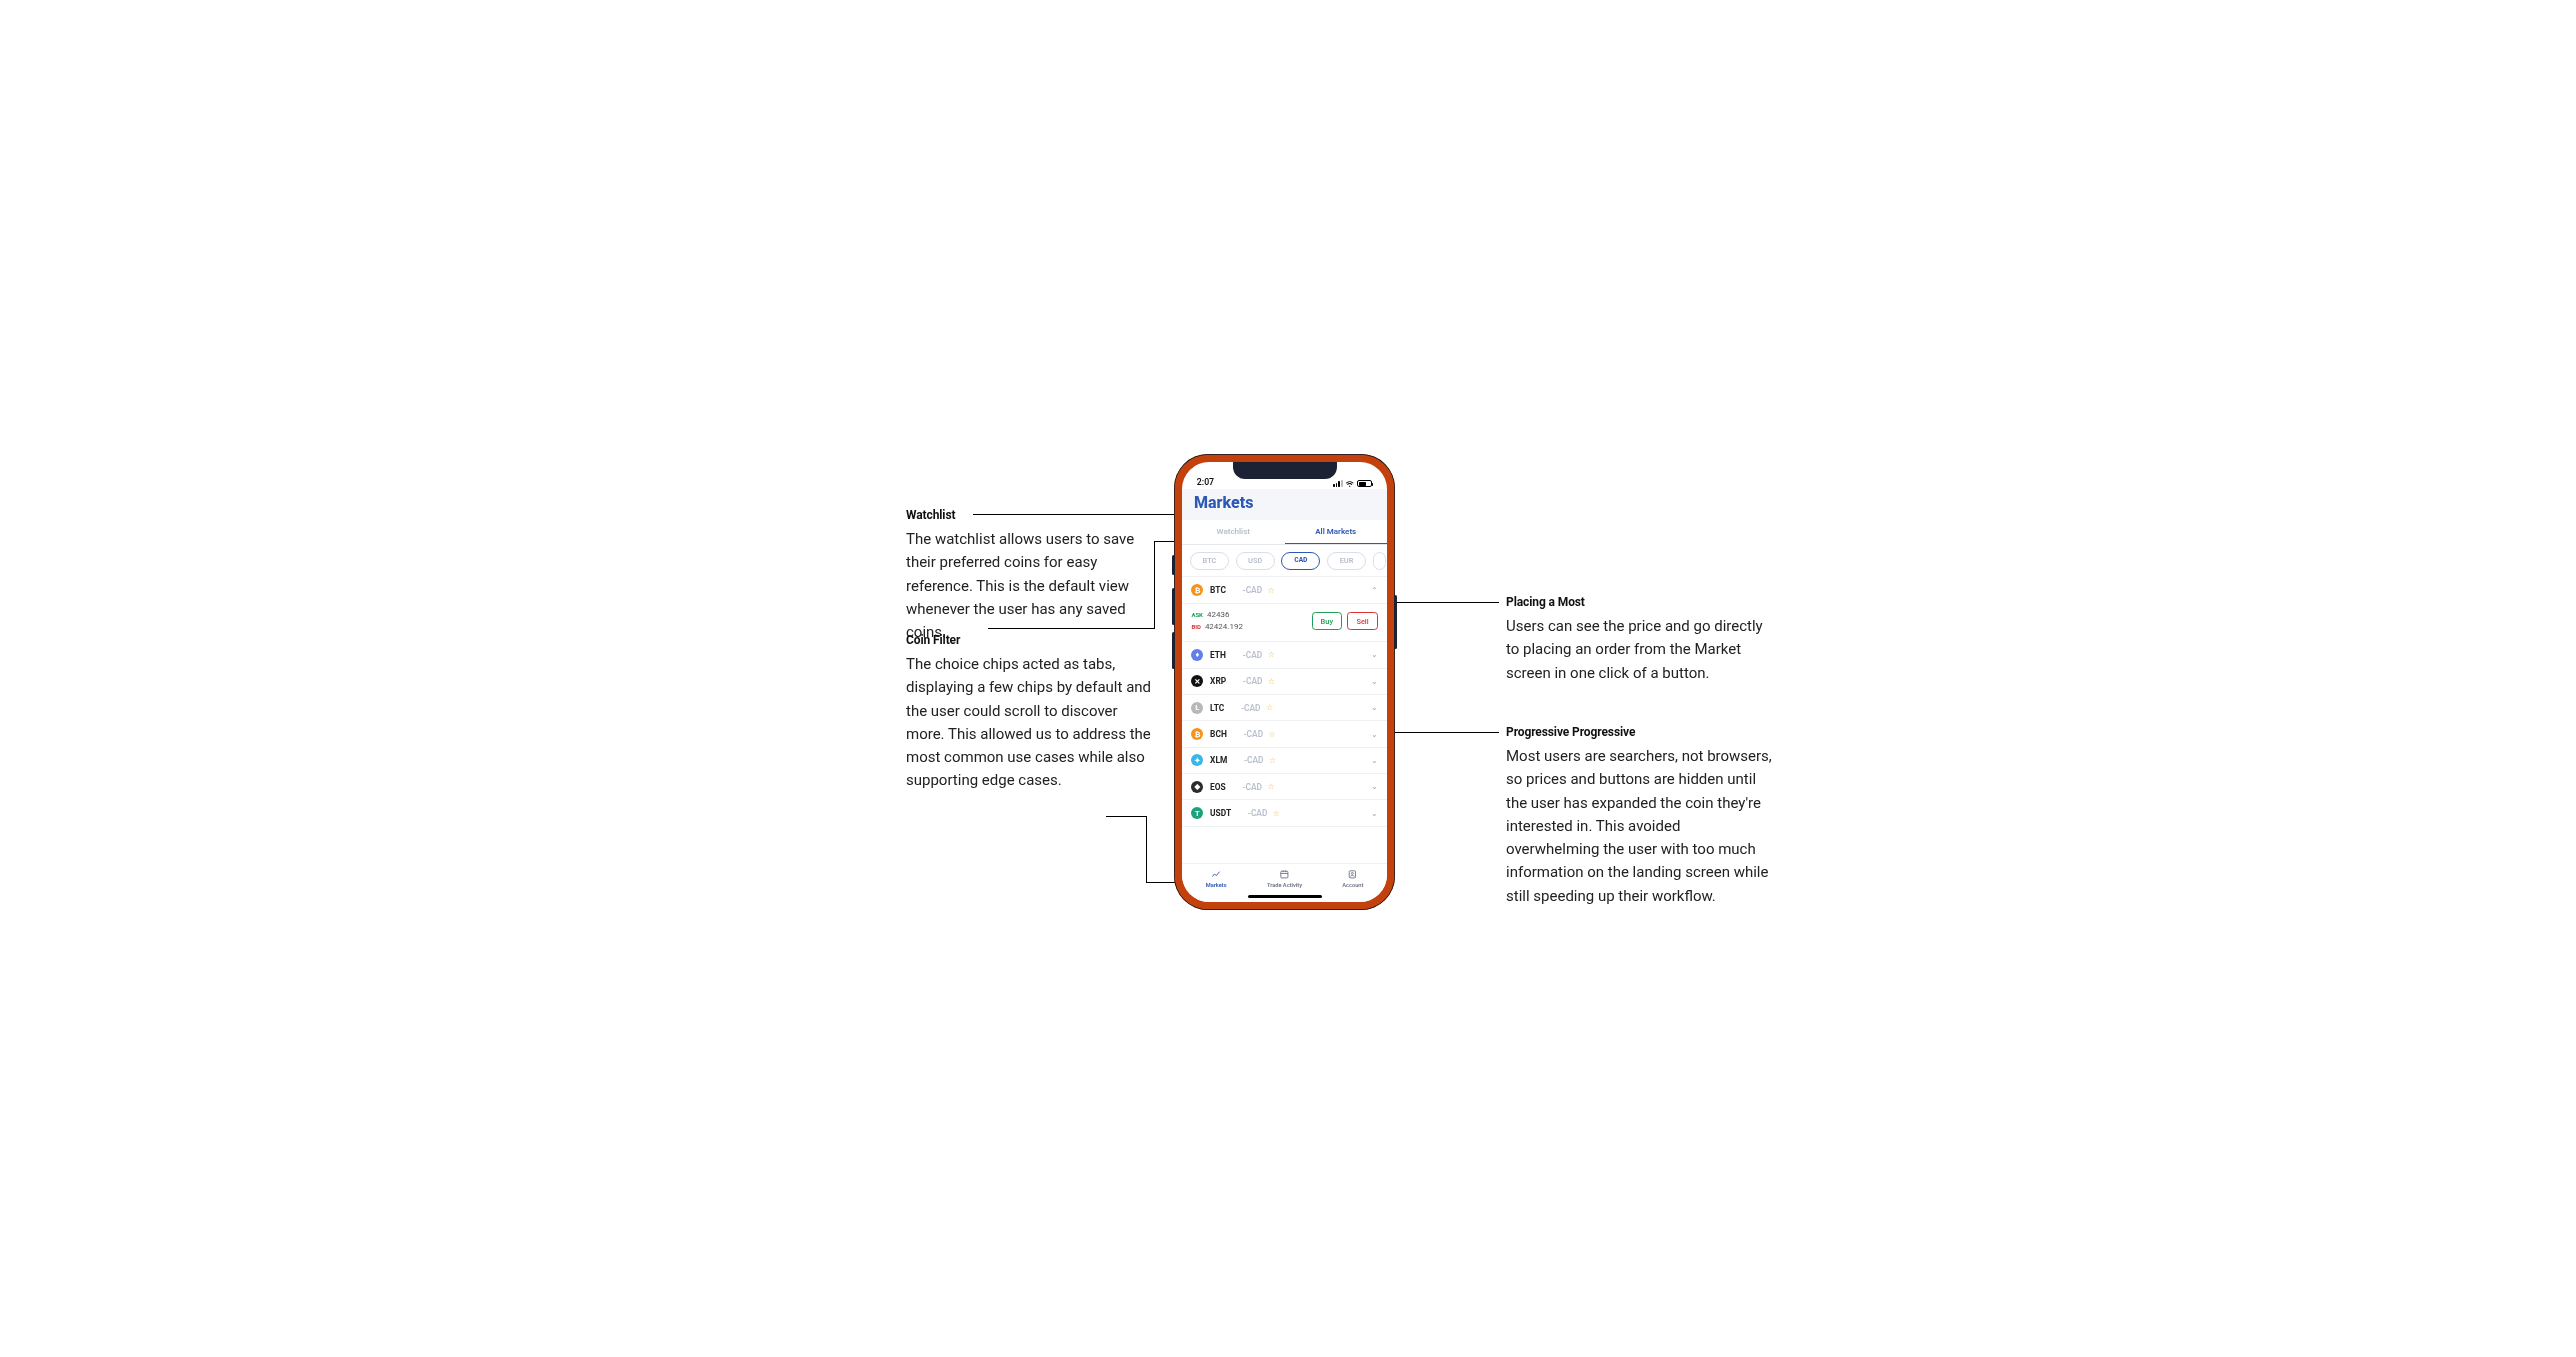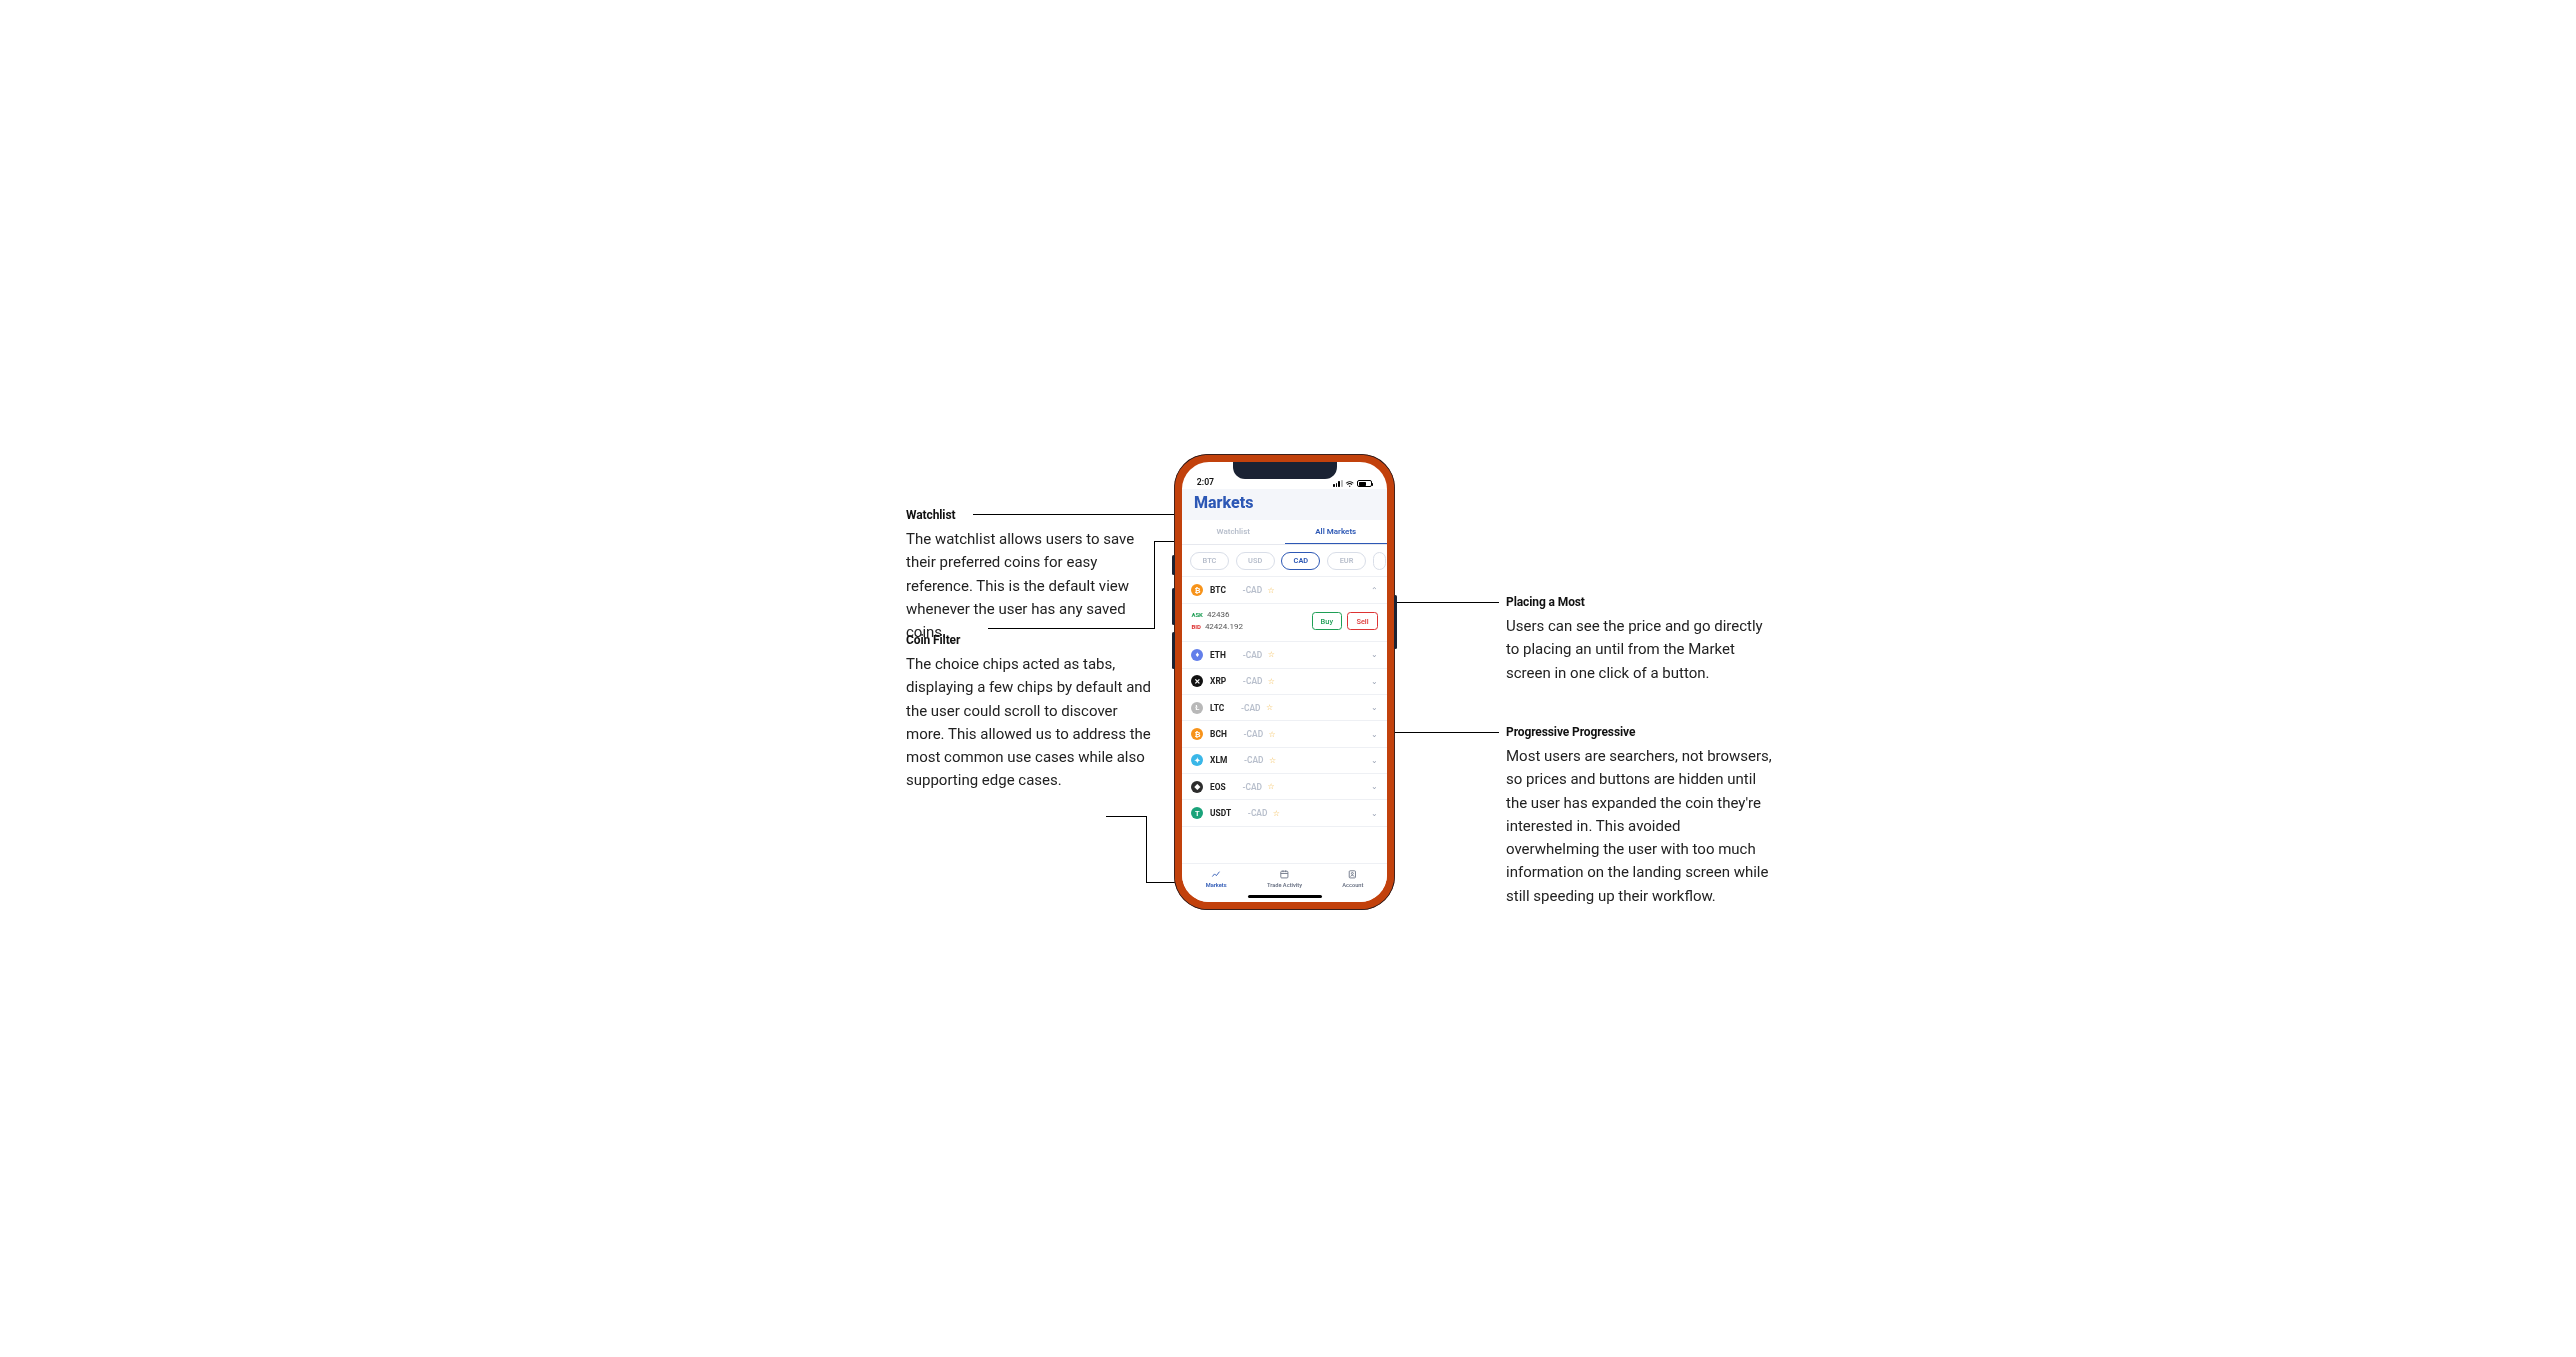--- a/index.html
+++ b/index.html
@@ -127,21 +127,21 @@
     overflow:hidden;
   }
   .chip{
     flex:0 0 auto;
     min-width:39px; text-align:center;
     padding:3.4px 9.4px; border-radius:10.7px;
     border:0.7px solid #d9dee8; color:#b8bfcc;
     font-size:7.4px; font-weight:600;
     background:#fff;
   }
-  .chip.active{ border-color:#2d58b5; color:#2d58b5; }
+  .chip.active{ border-color:#2d58b5; color:#2d58b5;font-family:Liberation Mono, monospace; }
   .chip.partial{ min-width:13.4px; padding:3.4px 0 3.4px 6.7px; }
 
   
   .rows{ }
   .row{
     display:flex; align-items:center;
     padding:6.7px 9.4px;
     border-bottom:0.7px solid #eef0f4;
     font-size:8.4px;
   }
@@ -209,21 +209,21 @@
   <div class="leader" style="left:369px; top:127px; width:37px; height:1px;"></div>
   <div class="dot" style="left:409px; top:128px;"></div>
 
   <div class="leader" style="left:321px; top:402px; width:40px; height:1px;"></div>
   <div class="leader" style="left:361px; top:402px; width:1px; height:66px;"></div>
   <div class="leader" style="left:361px; top:468px; width:44px; height:1px;"></div>
   <div class="dot" style="left:409px; top:469px;"></div>
 
   <div class="anno right" style="top:181px;">
     <h3>Placing a Most</h3>
-    <p>Users can see the price and go directly to placing an until from the Market screen in one click of a button.</p>
+    <p>Users can see the price and go directly to placing an order from the Market screen in one click of a button.</p>
   </div>
   <div class="leader" style="left:587px; top:188px; width:127px; height:1px;"></div>
   <div class="dot" style="left:588px; top:189px;"></div>
 
   <div class="anno right" style="top:311px;">
     <h3>Progressive Progressive</h3>
     <p>Most users are searchers, not browsers, so prices and buttons are hidden until the user has expanded the coin they're interested in. This avoided overwhelming the user with too much information on the landing screen while still speeding up their workflow.</p>
   </div>
   <div class="leader" style="left:530px; top:318px; width:184px; height:1px;"></div>
   <div class="dot" style="left:530px; top:319px;"></div>

